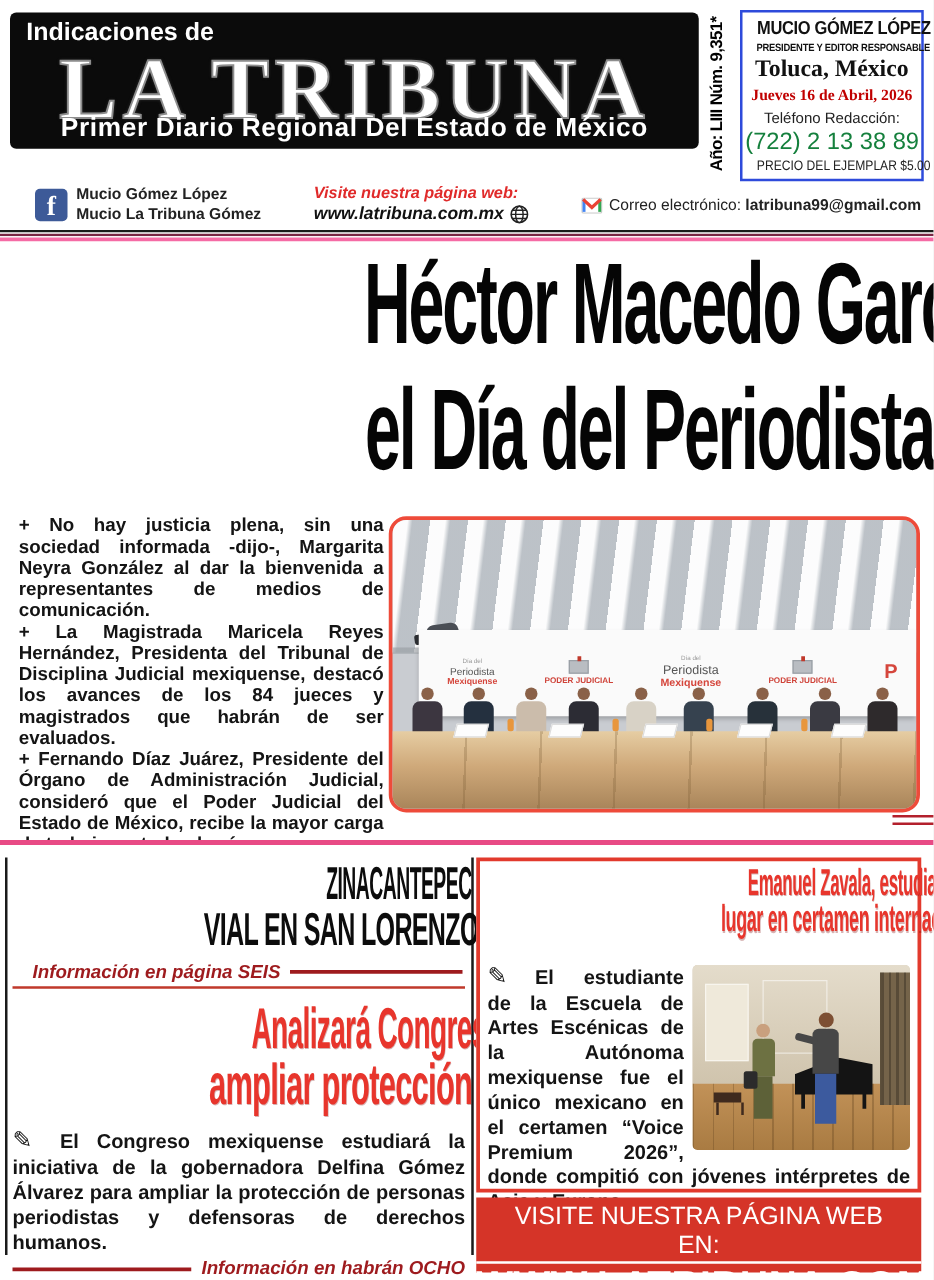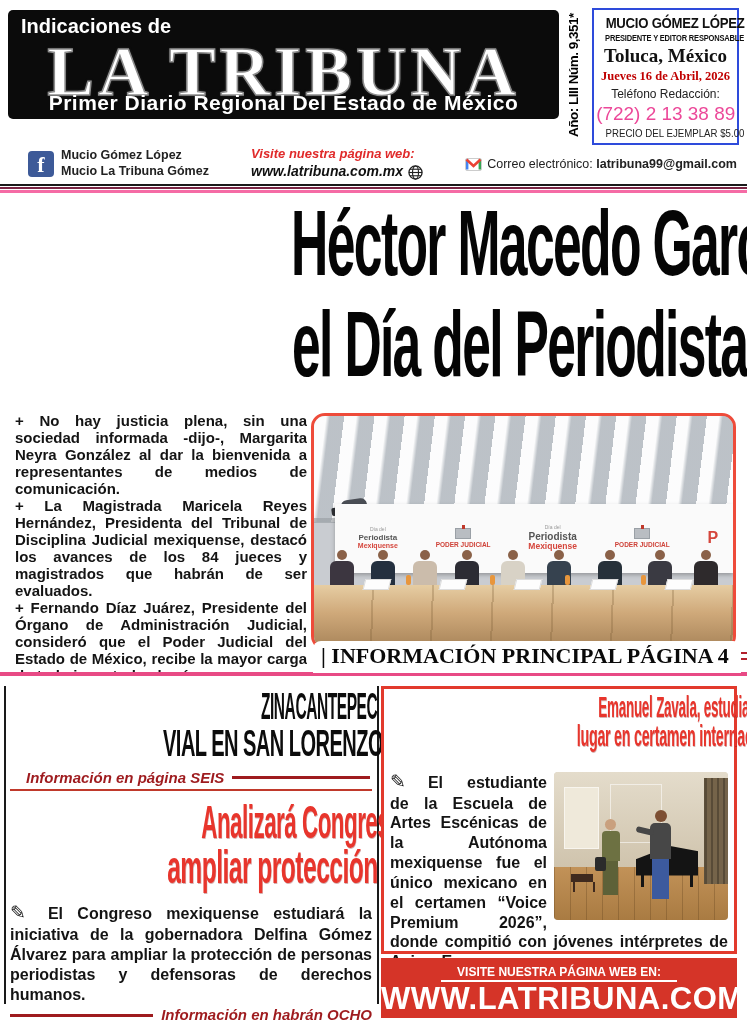--- a/index.html
+++ b/index.html
@@ -34,21 +34,21 @@
     position:absolute; left:592px; top:8px; width:147px; height:137px;
     border:2px solid #2e4bdb; background:#fff; text-align:center;
     display:flex; flex-direction:column; justify-content:space-between; padding:4px 2px;
   }
   .ib-line { width:100%; overflow:visible; }
   .ib-publisher { font-size:15px; font-weight:800; letter-spacing:-.3px; }
   .ib-role { font-size:8.5px; font-weight:bold; letter-spacing:-.2px; }
   .ib-city { font-family:"Liberation Serif", serif; font-weight:bold; font-size:19px; }
   .ib-date { font-family:"Liberation Serif", serif; font-weight:bold; font-size:12.5px; color:#c00000; }
   .ib-phone-label { font-size:12px; color:#222; }
-  .ib-phone { font-size:19px; color:#ec4899; }
+  .ib-phone { font-size:19px; color:#15803d; }
   .ib-price { font-size:11px; color:#222; }
 
   
   .contact-row {
     position:absolute; left:10px; right:10px; top:147px; height:34px;
     display:flex; justify-content:space-between; align-items:center;
   }
   .fb-block { display:flex; align-items:center; gap:7px; margin-left:18px; }
   .fb-icon {
     width:26px; height:26px; background:#3d5a98; border-radius:4px; color:#fff;
@@ -90,21 +90,21 @@
     background:repeating-linear-gradient(97deg, rgba(255,255,255,.95) 0 12px, rgba(186,192,198,.85) 16px 30px);
   }
   .tent-edge { position:absolute; top:44%; left:0; right:0; height:5px; background:rgba(150,155,160,.6); }
   .pc-banner {
     position:absolute; top:38%; left:5%; right:0; height:30%;
     background:#fafafa; box-shadow:0 2px 4px rgba(0,0,0,.25);
     display:flex; align-items:center; justify-content:space-around; padding:0 4px; overflow:hidden;
   }
   .stamp { text-align:center; line-height:1.15; }
   .stamp-top { display:block; font-size:5px; color:#999; }
-  .stamp-main { display:block; font-size:8px; font-weight:bold; color:#555; }
+  .stamp-main { display:block; font-size:8px; font-weight:normal; color:#555; }
   .stamp-sub { display:block; font-size:7px; font-weight:bold; color:#d5463c; }
   .stamp.big .stamp-main { font-size:10px; }
   .stamp.big .stamp-sub { font-size:8.5px; }
   .pj-logo { text-align:center; }
   .pj-building { width:16px; height:11px; margin:0 auto 2px; background:#b9bdc2; border:1px solid #9aa0a6; position:relative; }
   .pj-building::after { content:""; position:absolute; left:6px; top:-4px; width:3px; height:4px; background:#c0392b; }
   .pj-label { font-size:6.5px; font-weight:bold; color:#cf4238; }
   .pc-partial { font-size:16px; font-weight:800; color:#d5463c; margin-right:-8px; }
   .photographer { position:absolute; left:7%; top:36%; width:26px; height:42px; background:#4a4e55; border-radius:6px 6px 2px 2px; transform:rotate(-8deg); }
   .photographer::after { content:""; position:absolute; left:-10px; top:6px; width:14px; height:8px; background:#2d2f33; border-radius:2px; }
@@ -202,21 +202,21 @@
   .sp-p2 .legs { width:17px; height:40px; background:#3c5a9e; margin:0 auto; }
   .sp-arm { position:absolute; left:-14px; top:18px; width:18px; height:6px; background:#474747; border-radius:3px; transform:rotate(14deg); }
   .zavala-body { font-size:16px; font-weight:bold; line-height:1.24; text-align:justify; color:#141414; }
   .zavala-ref { display:flex; align-items:flex-end; gap:8px; border-bottom:1px solid #9e1b1e; padding-bottom:2px; margin-top:3px; clear:none; }
   .zavala-ref .ref-dash { margin-bottom:6px; }
 
   .web-banner {
     position:absolute; left:381px; top:958px; width:356px; height:60px;
     background:#d53428; color:#fff; text-align:center; padding-top:4px;
   }
-  .wb-label { display:inline-block; font-size:12px; font-weight:bold; border-bottom:2px solid #fff; padding:0 16px 1px; }
+  .wb-label { display:inline-block; font-size:20px; font-weight:normal; border-bottom:2px solid #fff; padding:0 16px 1px; }
   .wb-url { font-size:31px; font-weight:bold; letter-spacing:.5px; line-height:33px; }
 </style>
 </head>
 <body>
 
 <div class="page">
 
   <div class="black-box">
     <div class="kicker">Indicaciones de</div>
     <div class="brand">LA TRIBUNA</div>
@@ -352,21 +352,20 @@
       <div class="name-card" style="left:30%"></div>
       <div class="name-card" style="left:48%"></div>
       <div class="name-card" style="left:66%"></div>
       <div class="name-card" style="left:84%"></div>
       <div class="juice" style="left:22%"></div>
       <div class="juice" style="left:42%"></div>
       <div class="juice" style="left:60%"></div>
       <div class="juice" style="left:78%"></div>
     </div>
   </div>
-  <div class="caption-box">| INFORMACIÓN PRINCIPAL PÁGINA 4</div>
   <div class="caption-line cl1"></div>
   <div class="caption-line cl2"></div>
 
   <div class="pink-rule"></div>
 
   <div class="col-rule rule-left"></div>
   <div class="col-rule rule-mid"></div>
 
   <div class="left-col">
     <div class="zin-line"><span class="fit" style="transform: scaleX(0.419);">ZINACANTEPEC FORTALECE INFRAESTRUCTURA</span></div>

